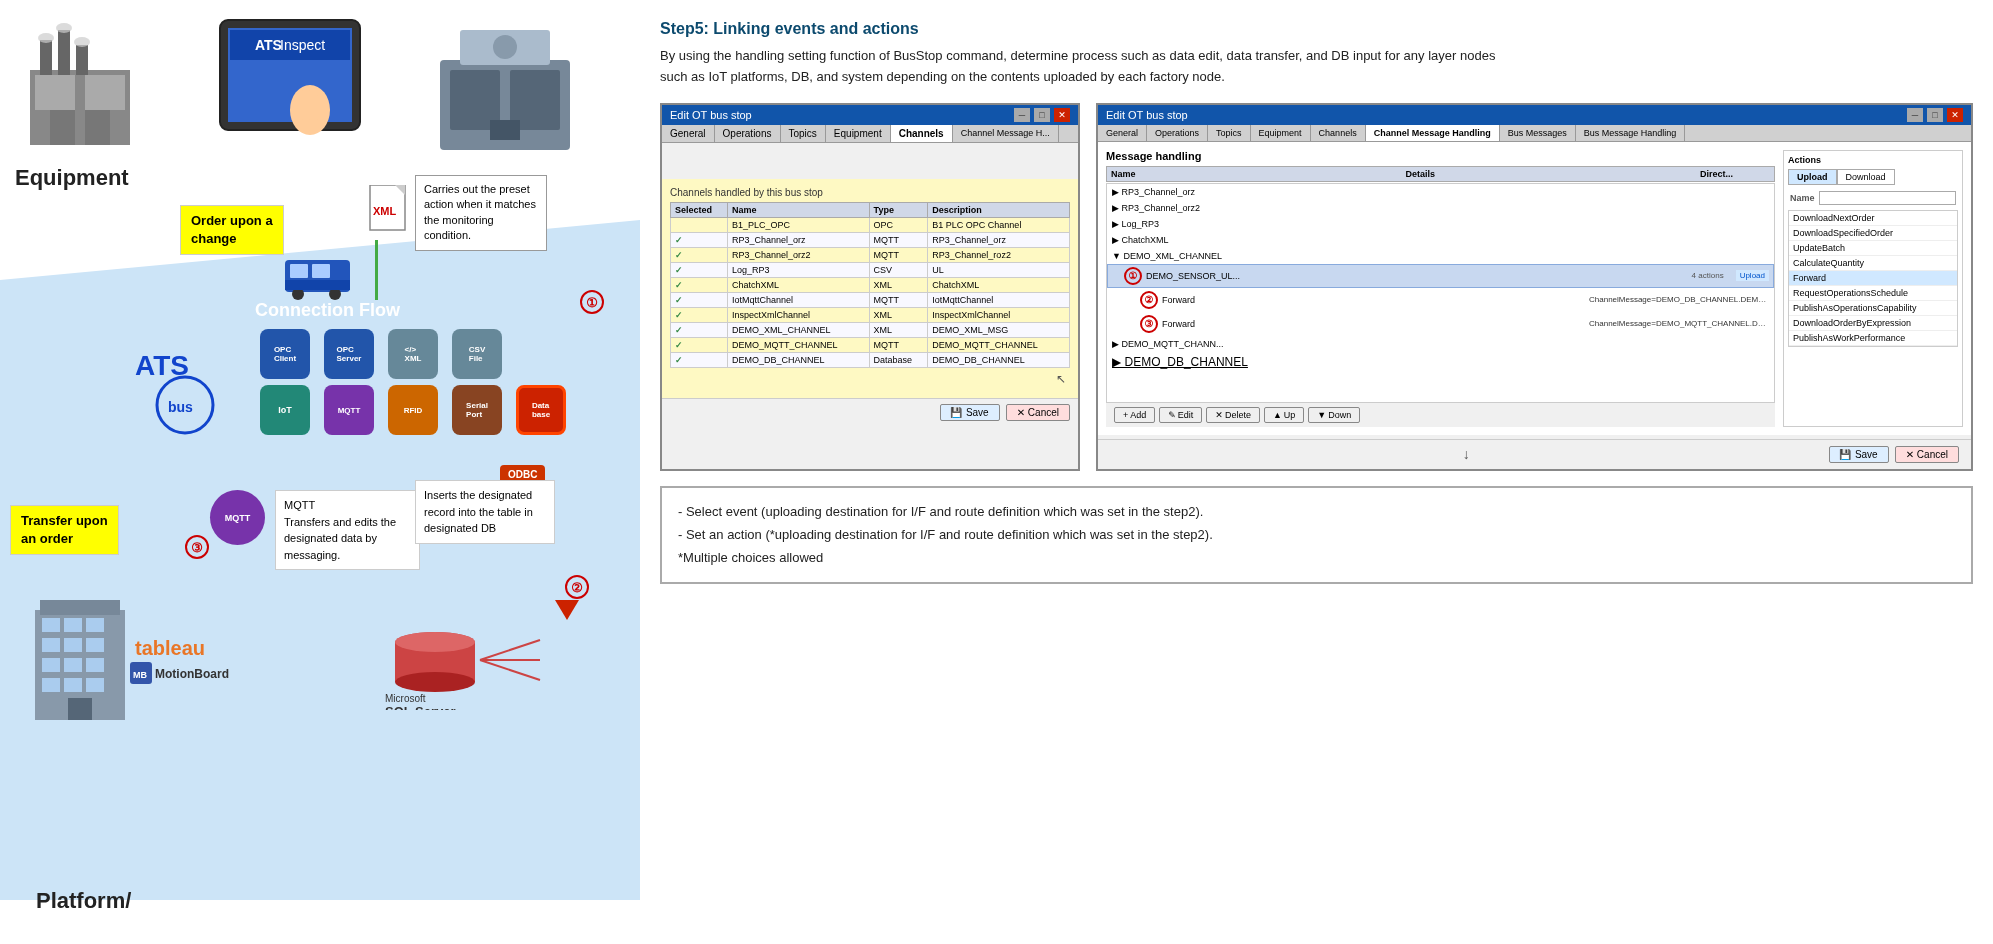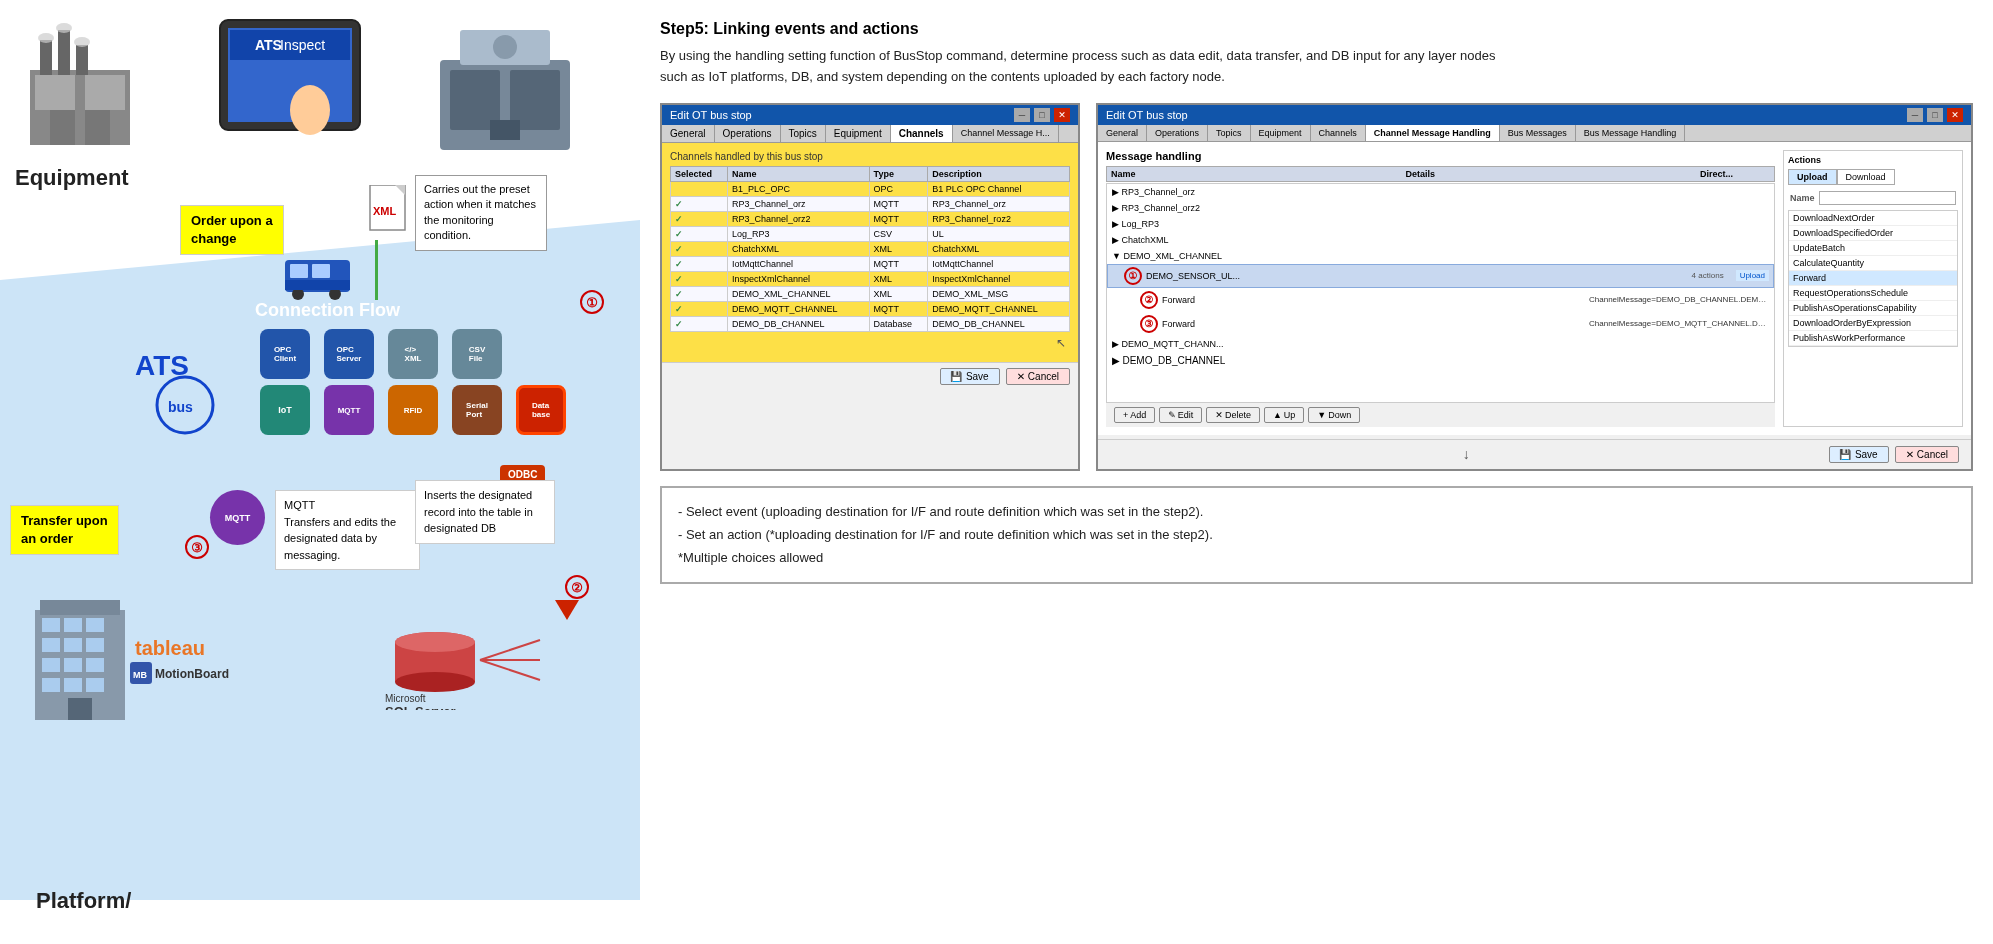--- a/index.html
+++ b/index.html
@@ -307,21 +307,21 @@
       flex: 1;
       display: flex;
       flex-direction: column;
       padding: 20px;
       background: white;
     }
 
     .step-title {
       font-size: 16px;
       font-weight: bold;
-      color: #000000;
+      color: #0c4a6e;
       margin-bottom: 8px;
     }
 
     .step-desc {
       font-size: 13px;
       color: #222;
       line-height: 1.6;
       margin-bottom: 15px;
       max-width: 850px;
     }
@@ -384,22 +384,23 @@
       background: #d0d0d0;
     }
 
     .window-tab.active {
       background: white;
       font-weight: bold;
     }
 
     .window-content {
       padding: 8px;
-      background: #fde047;
+      background: #fef9c3;
       font-size: 10px;
+      margin-top: 36px;
     }
 
     .channels-title {
       font-size: 10px;
       margin-bottom: 4px;
       color: #333;
     }
 
     .channels-table {
       width: 100%;
@@ -970,21 +971,21 @@
                 <span class="circle-num-small">③</span>
                 <span style="font-size:9px;flex:1;">Forward</span>
                 <span style="font-size:8px;color:#333;margin-left:4px;white-space:nowrap;overflow:hidden;text-overflow:ellipsis;max-width:180px;">ChannelMessage=DEMO_MQTT_CHANNEL.DEMO_SENSOR_DL...</span>
               </div>
             </div>
 
             <div class="tree-item">
               <span style="font-size:9px;">▶ DEMO_MQTT_CHANN...</span>
             </div>
             <div class="tree-item">
-              <span style="font-size:10px;">▶ DEMO_DB_CHANNEL</span>
+              <span style="font-size:12px;text-decoration:underline;">▶ DEMO_DB_CHANNEL</span>
             </div>
           </div>
 
           <div class="msg-footer-btns">
             <button class="msg-footer-btn">
               <span>+</span>
               <span>Add</span>
             </button>
             <button class="msg-footer-btn">
               <span>✎</span>

